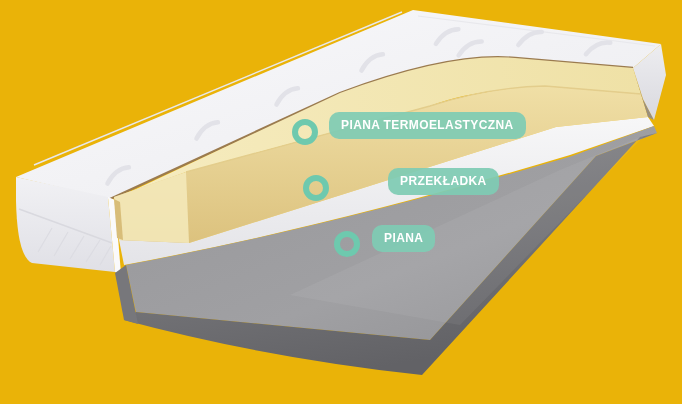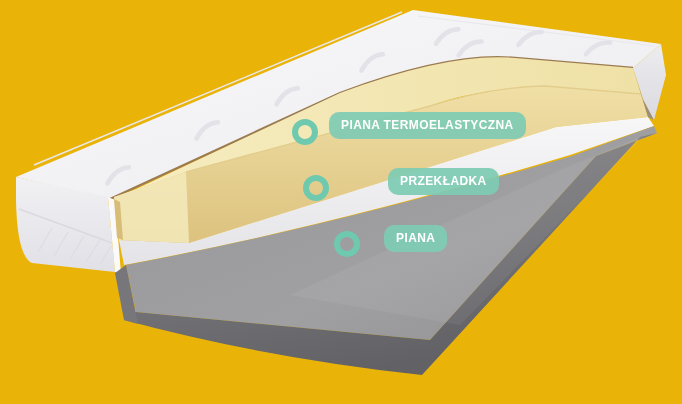--- a/index.html
+++ b/index.html
@@ -142,19 +142,19 @@
   </div>
   <div class="label" style="left:356px;top:168px;margin-left:32px;">
     <div class="pill">
       <div>PRZEKŁADKA</div>
     </div>
   </div>
 
   <div class="label" style="left:334px;top:231px;">
     <span class="ring"></span>
   </div>
-  <div class="label" style="left:384px;top:225px;">
+  <div class="label" style="left:372px;top:225px;">
     <div class="pill">
       <div>PIANA</div>
     </div>
   </div>
 
 </div>
 
 </body></html>

